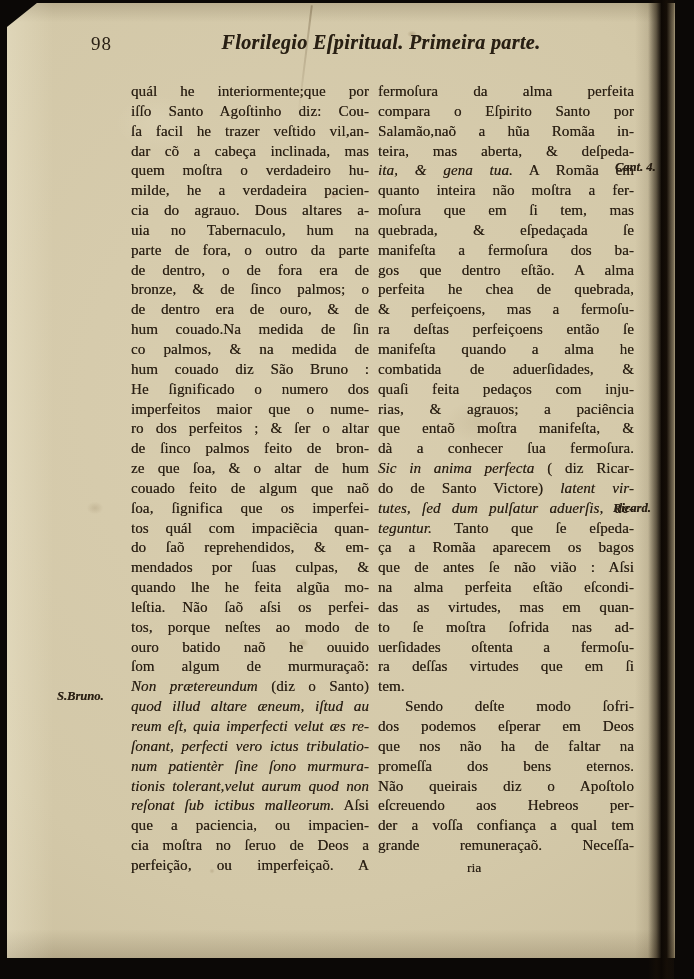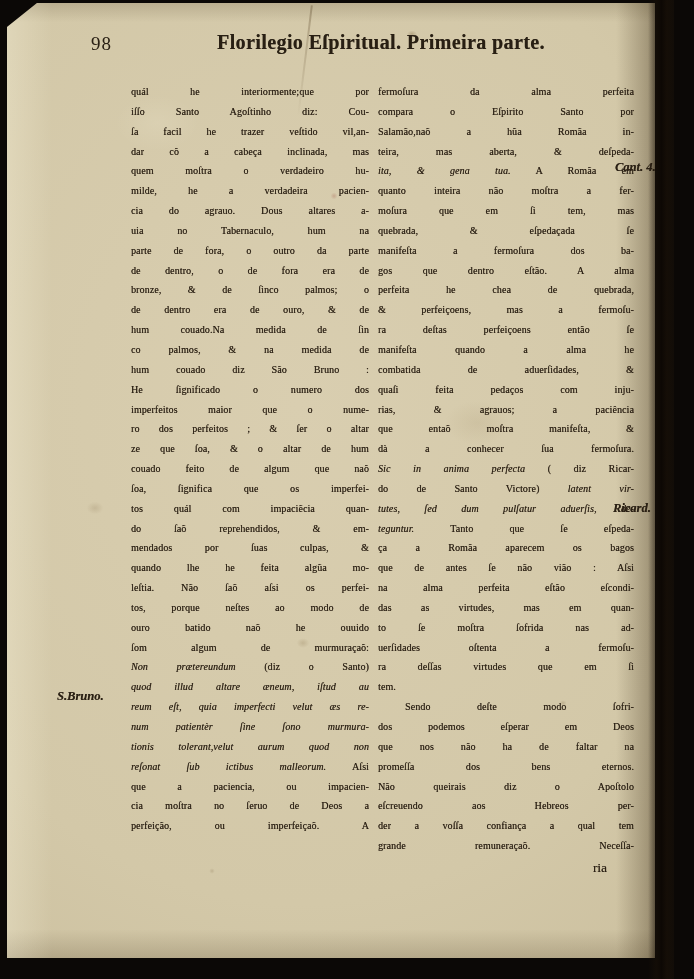--- a/index.html
+++ b/index.html
@@ -12,20 +12,21 @@
   }
   
   .paper{
     position:absolute;left:7px;top:3px;width:648px;height:955px;
     background:
       linear-gradient(90deg, rgba(255,250,228,.28), rgba(255,250,228,0) 7%),
       linear-gradient(270deg, rgba(60,45,22,.38), rgba(60,45,22,0) 6%),
       linear-gradient(180deg, rgba(70,55,30,.18), rgba(70,55,30,0) 2%, rgba(70,55,30,0) 97%, rgba(70,55,30,.20)),
       radial-gradient(120% 95% at 45% 42%, #d9ceb0 0%, #d3c8a8 55%, #cabe9d 84%, #bdb08d 100%);
     clip-path:polygon(30px 0, 100% 0, 100% 100%, 0 100%, 0 24px);
+    padding-left:20px;
   }
   .stains{
     position:absolute;inset:0;pointer-events:none;
     background:
       radial-gradient(7px 5px at 405px 31px, rgba(110,85,45,.30), transparent 70%),
       radial-gradient(5px 5px at 327px 193px, rgba(155,75,60,.28), transparent 70%),
       radial-gradient(9px 7px at 296px 640px, rgba(115,90,50,.20), transparent 70%),
       radial-gradient(12px 9px at 88px 505px, rgba(110,85,50,.16), transparent 70%),
       radial-gradient(5px 4px at 556px 700px, rgba(110,85,50,.22), transparent 70%),
       radial-gradient(4px 4px at 205px 868px, rgba(110,85,50,.20), transparent 70%),
@@ -37,49 +38,49 @@
     background:linear-gradient(180deg, rgba(90,70,40,.35), rgba(90,70,40,0));
     transform:rotate(7deg);pointer-events:none;
   }
   
   .pagenum{
     position:absolute;left:84px;top:30px;
     font-size:19px;color:#2a2014;letter-spacing:1px;
   }
   .runtitle{
     position:absolute;left:118px;top:28px;width:512px;
-    text-align:center;font-weight:bold;font-size:20px;
+    text-align:center;font-style:italic;font-weight:bold;font-size:20px;
     color:#281f13;letter-spacing:.4px;
     text-shadow:.2px .2px .4px rgba(35,25,12,.6);
   }
   
   .col{
     position:absolute;top:79px;
-    font-size:10px;line-height:19.8px;color:#2a2014;
+    font-size:15px;line-height:19.8px;color:#2a2014;
     text-shadow:.2px .2px .3px rgba(35,22,10,.65);
     letter-spacing:.1px;
   }
   .col-left{left:124px;width:238px;}
   .col-right{left:371px;width:256px;}
   .tline{height:19.85px;overflow:hidden;text-align:justify;text-align-last:justify;}
   .tline.nojust{text-align:left;text-align-last:left;}
   .tline.indent{text-indent:27px;}
   .it{font-style:italic;}
   
   .mnote{
     position:absolute;font-style:italic;font-weight:bold;font-size:12.5px;
     color:#2a2014;white-space:nowrap;
     text-shadow:.2px .2px .3px rgba(35,22,10,.6);
   }
   .mn-sbruno{left:50px;top:686px;font-family:Liberation Serif, serif;}
   .mn-cant{left:608px;top:157px;}
   .mn-ricard{left:606px;top:498px;}
   .catchword{
     position:absolute;left:460px;top:857px;width:140px;
-    text-align:right;font-size:13.4px;color:#2a2014;
+    font-size:13.4px;color:#2a2014;
     text-shadow:.2px .2px .3px rgba(35,22,10,.65);
   }
   
   .gutter{
     position:absolute;left:648px;top:0;width:26px;height:979px;
     background:linear-gradient(90deg, rgba(18,12,6,0) 0%, rgba(24,16,7,.55) 32%, #0d0804 52%, #150e07 72%, rgba(40,28,14,.25) 100%);
   }
   .nextpage{
     position:absolute;left:704px;top:6px;width:35px;height:946px;
     background:linear-gradient(90deg,#c7bb9b,#dcd2b4 45%,#d5caab);
@@ -122,34 +123,36 @@
         <div class="tline"><span>parte de fora, o outro da parte</span></div>
         <div class="tline"><span>de dentro, o de fora era de</span></div>
         <div class="tline"><span>bronze, &amp; de ſinco palmos; o</span></div>
         <div class="tline"><span>de dentro era de ouro, &amp; de</span></div>
         <div class="tline"><span>hum couado.Na medida de ſin</span></div>
         <div class="tline"><span>co palmos, &amp; na medida de</span></div>
         <div class="tline"><span>hum couado diz São Bruno :</span></div>
         <div class="tline"><span>He ſignificado o numero dos</span></div>
         <div class="tline"><span>imperfeitos maior que o nume-</span></div>
         <div class="tline"><span>ro dos perfeitos ; &amp; ſer o altar</span></div>
+        <div class="tline"><span>de ſinco palmos feito de bron-</span></div>
         <div class="tline"><span>ze que ſoa, &amp; o altar de hum</span></div>
         <div class="tline"><span>couado feito de algum que naõ</span></div>
         <div class="tline"><span>ſoa, ſignifica que os imperfei-</span></div>
         <div class="tline"><span>tos quál com impaciẽcia quan-</span></div>
         <div class="tline"><span>do ſaõ reprehendidos, &amp; em-</span></div>
         <div class="tline"><span>mendados por ſuas culpas, &amp;</span></div>
         <div class="tline"><span>quando lhe he feita algũa mo-</span></div>
         <div class="tline"><span>leſtia. Não ſaõ aſsi os perfei-</span></div>
         <div class="tline"><span>tos, porque neſtes ao modo de</span></div>
         <div class="tline"><span>ouro batido naõ he ouuido</span></div>
         <div class="tline"><span>ſom algum de murmuraçaõ:</span></div>
         <div class="tline"><span class="it">Non prætereundum </span><span>(diz o Santo)</span></div>
         <div class="tline"><span class="it">quod illud altare æneum, iſtud au</span></div>
         <div class="tline"><span class="it">reum eſt, quia imperfecti velut æs re-</span></div>
+        <div class="tline"><span class="it">ſonant, perfecti vero ictus tribulatio-</span></div>
         <div class="tline"><span class="it">num patientèr ſine ſono murmura-</span></div>
         <div class="tline"><span class="it">tionis tolerant,velut aurum quod non</span></div>
         <div class="tline"><span class="it">reſonat ſub ictibus malleorum.</span><span> Aſsi</span></div>
         <div class="tline"><span>que a paciencia, ou impacien-</span></div>
         <div class="tline"><span>cia moſtra no ſeruo de Deos a</span></div>
         <div class="tline"><span>perfeição, ou imperfeiçaõ. A</span></div>
       </div>
     <div class="col col-right">
         <div class="tline"><span>fermoſura da alma perfeita</span></div>
         <div class="tline"><span>compara o Eſpirito Santo por</span></div>

